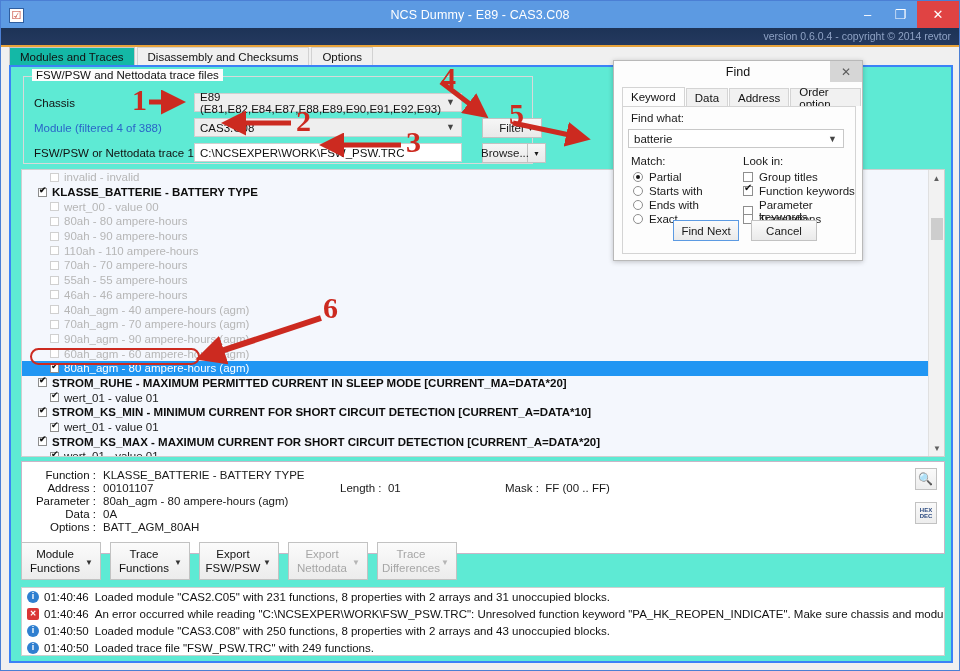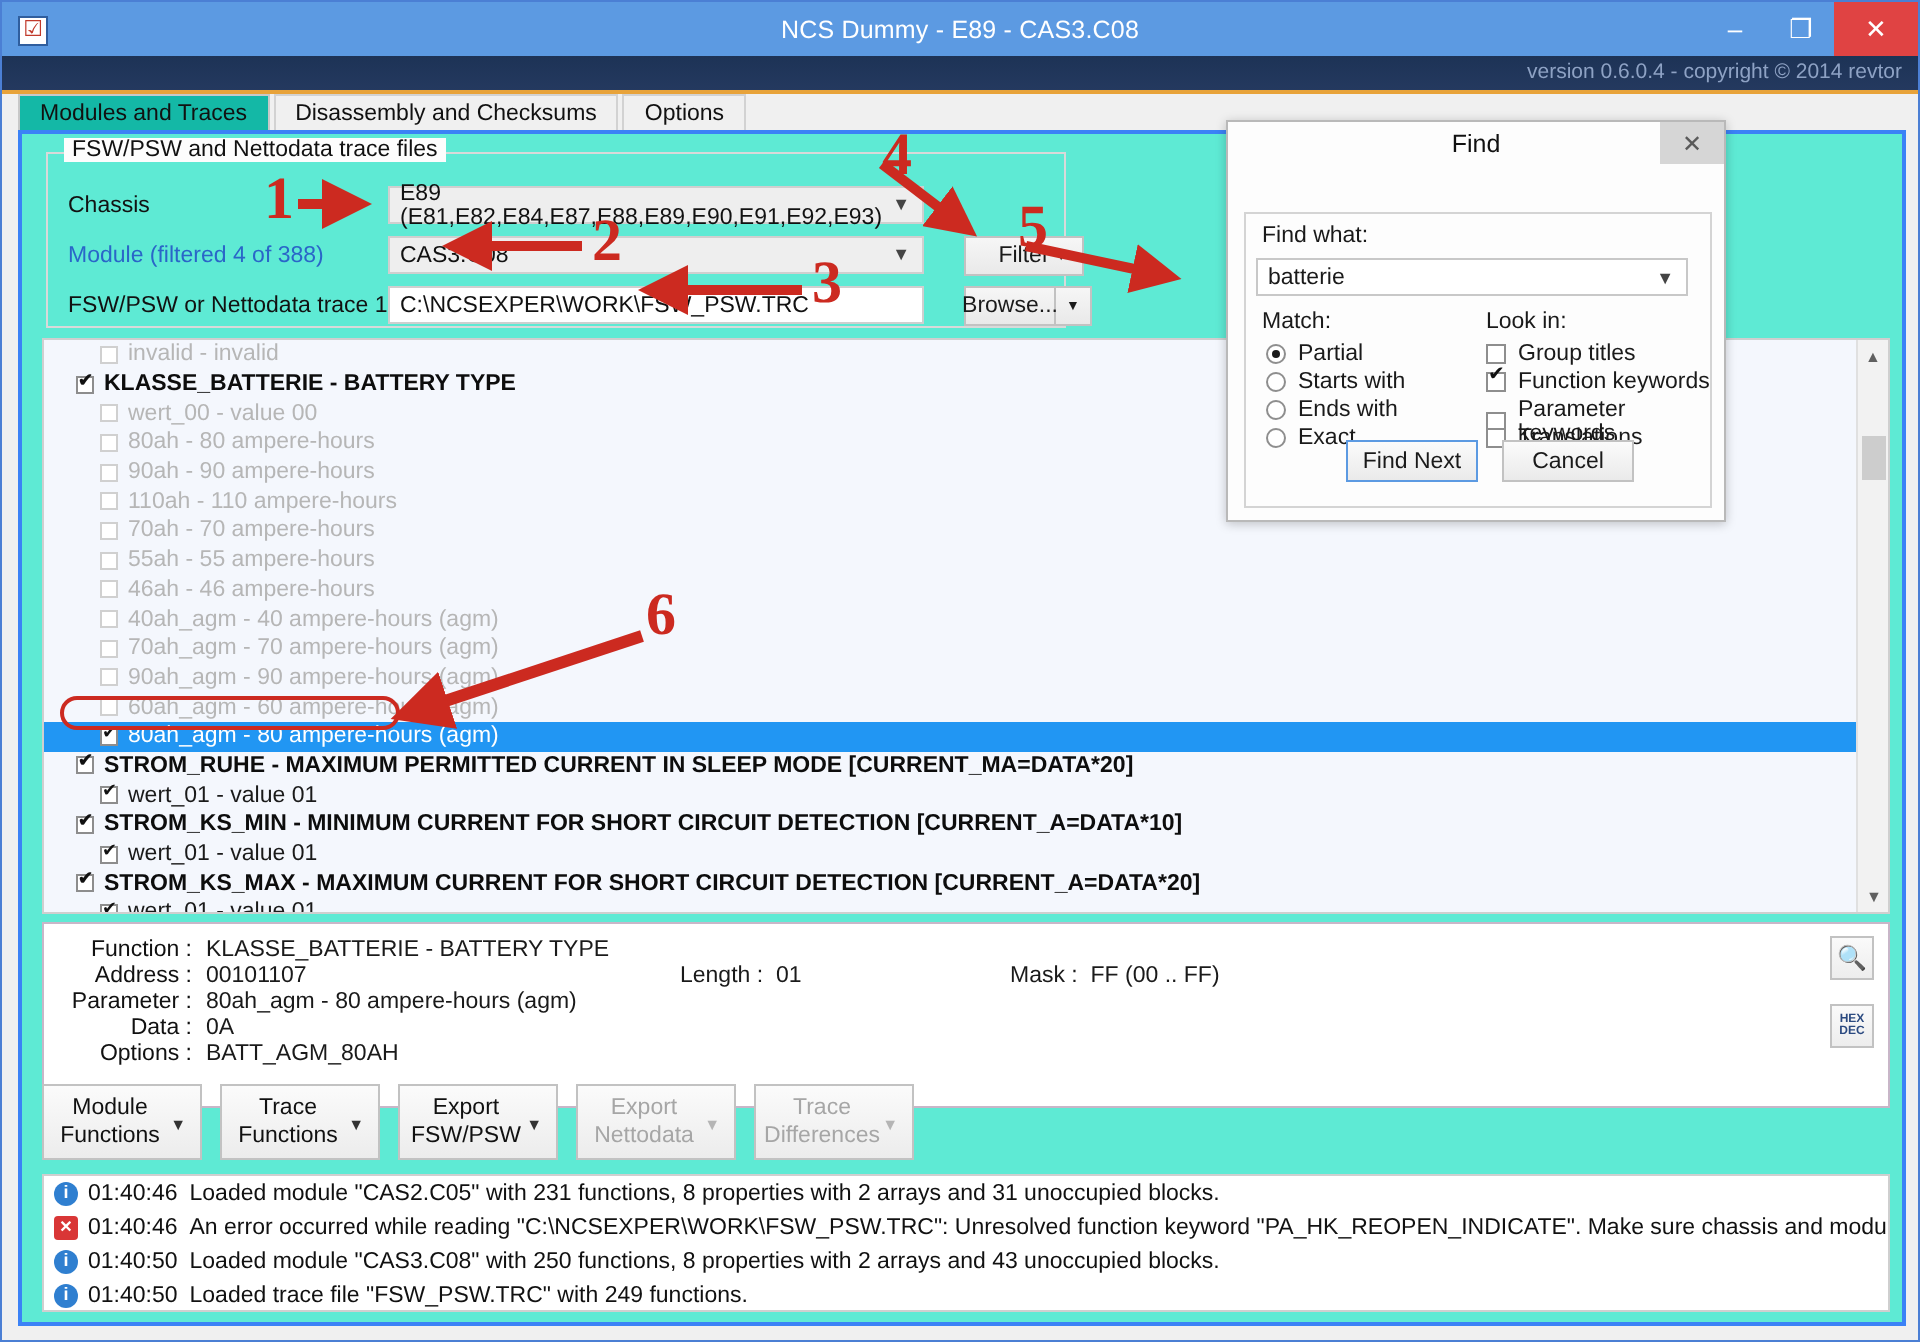--- a/index.html
+++ b/index.html
@@ -525,20 +525,26 @@
           <span>Loaded trace file "FSW_PSW.TRC" with 249 functions.</span>
         </div>
       </div>
   </div>
 
   <div id="find-dialog">
     <div id="find-titlebar">
       <div id="find-title">Find</div>
       <div id="find-close">✕</div>
     </div>
+    <div id="find-tabs">
+      <div class="ftab active">Keyword</div>
+      <div class="ftab">Data</div>
+      <div class="ftab">Address</div>
+      <div class="ftab">Order option</div>
+    </div>
     <div id="find-body">
       <div id="findwhat-label">Find what:</div>
       <div id="findwhat-combo">
         <span>batterie</span>
         <span class="caret">▼</span>
       </div>
       <div id="match-label">Match:</div>
       <div id="lookin-label">Look in:</div>
 
       <div class="radio-row" style="top:64px;">

